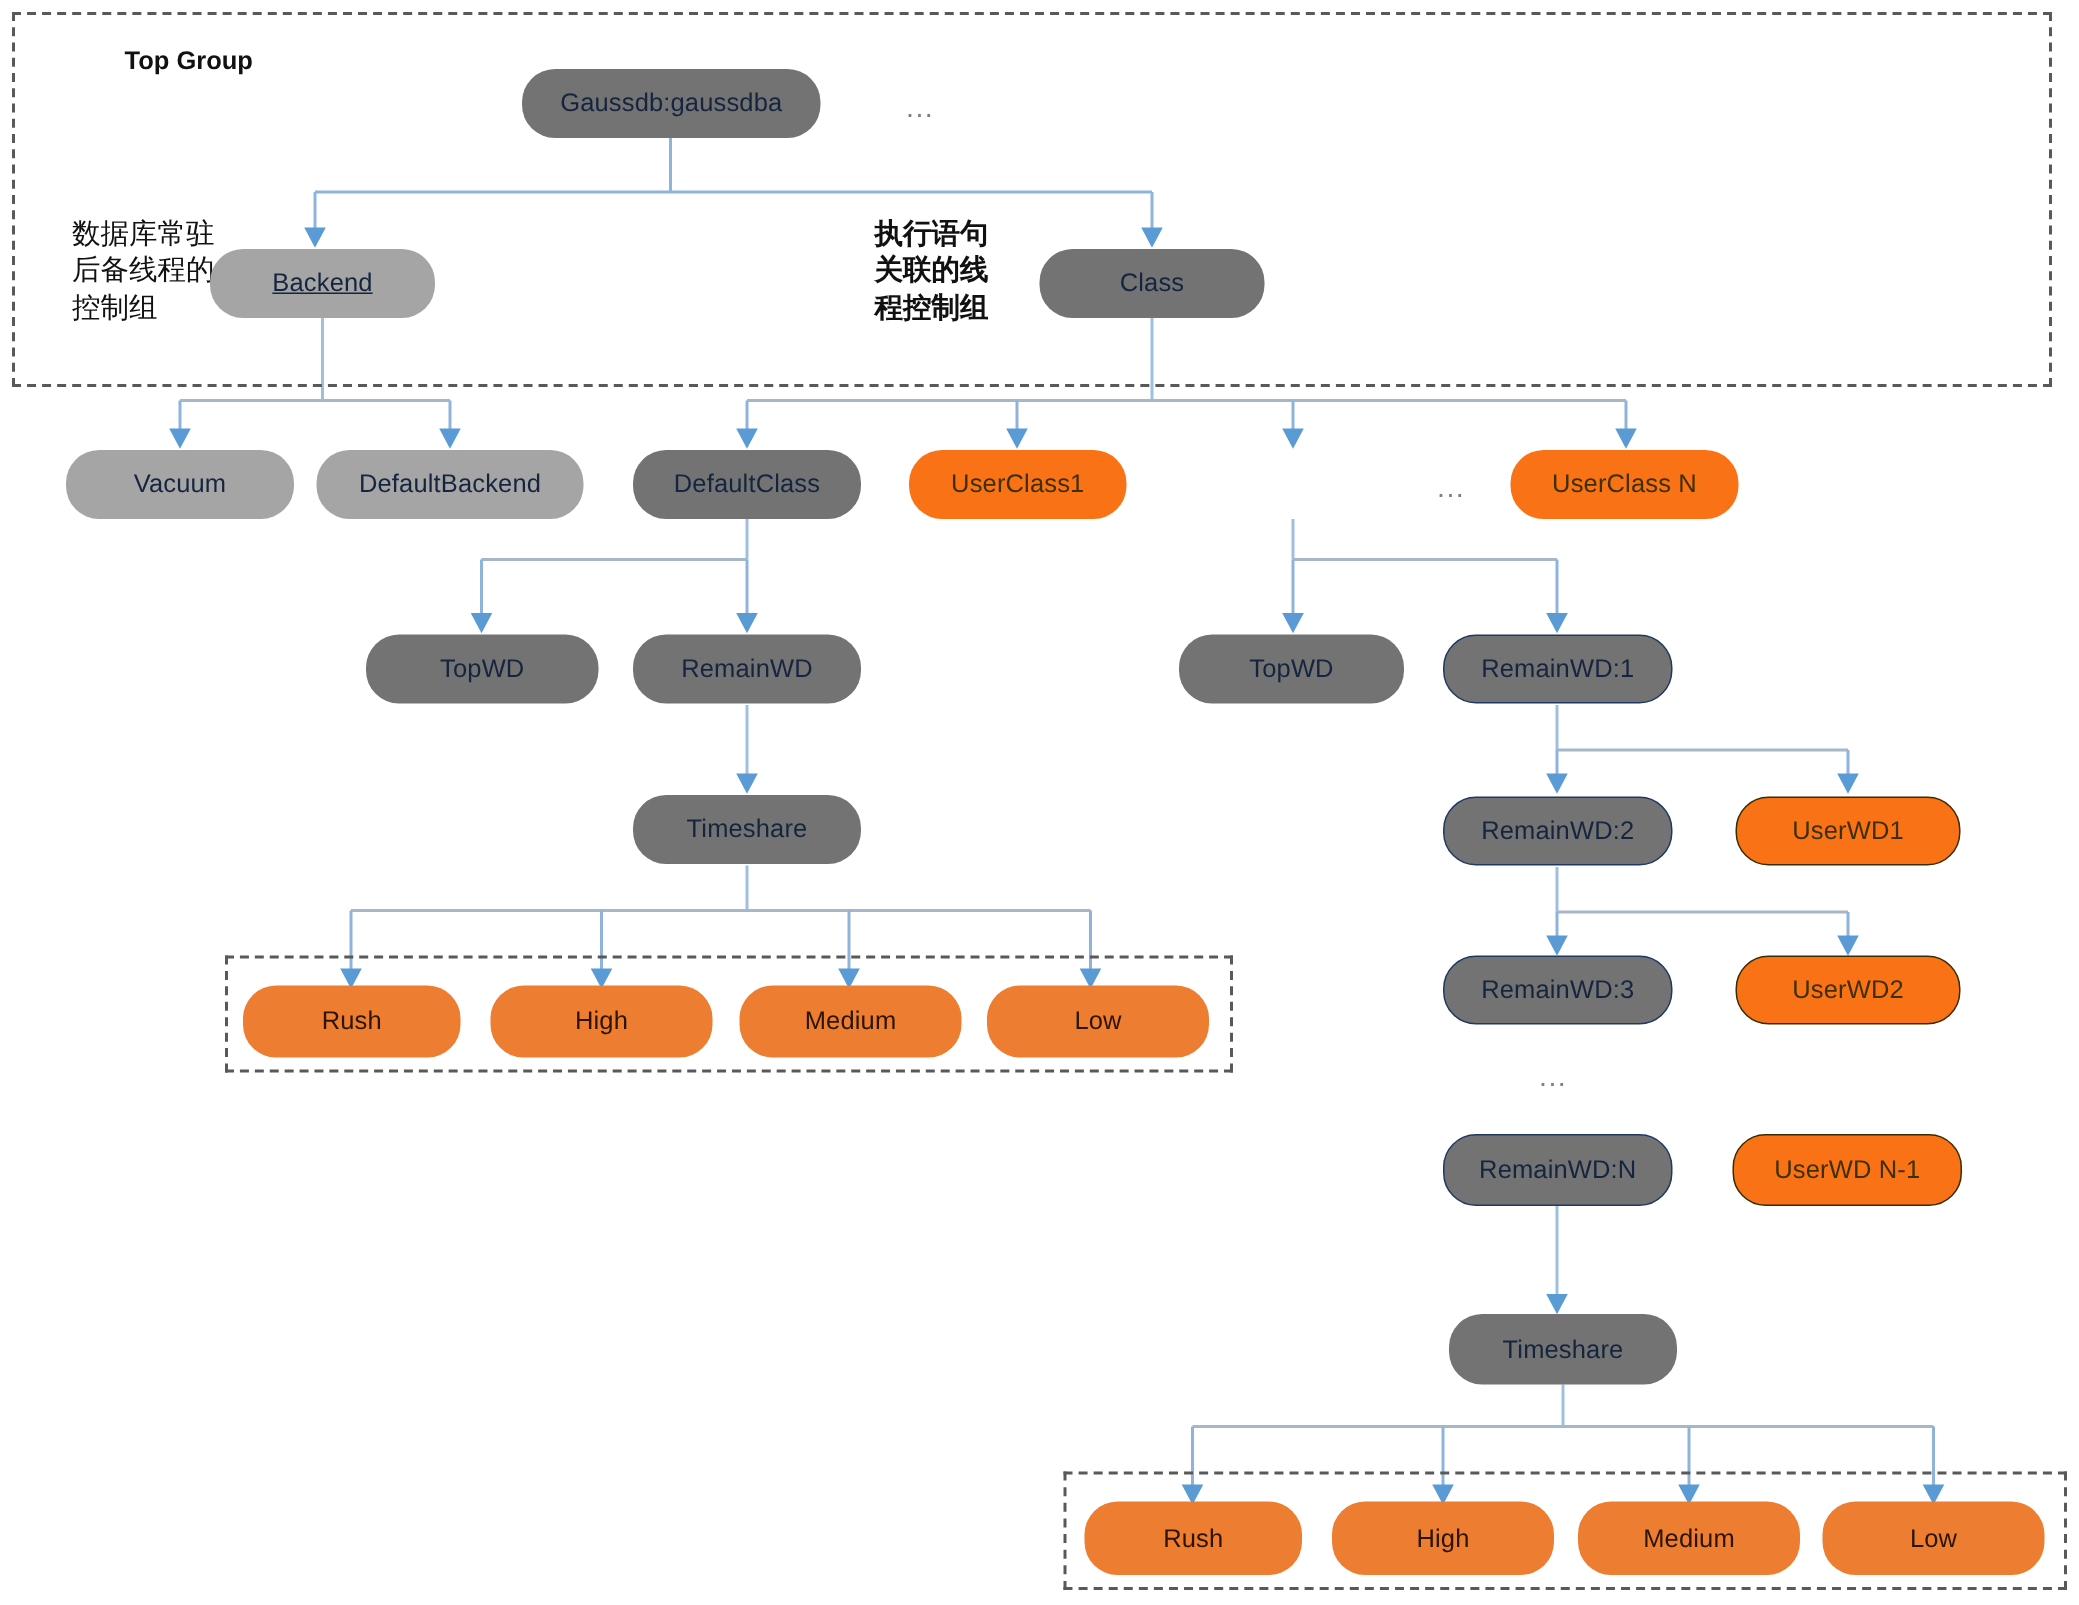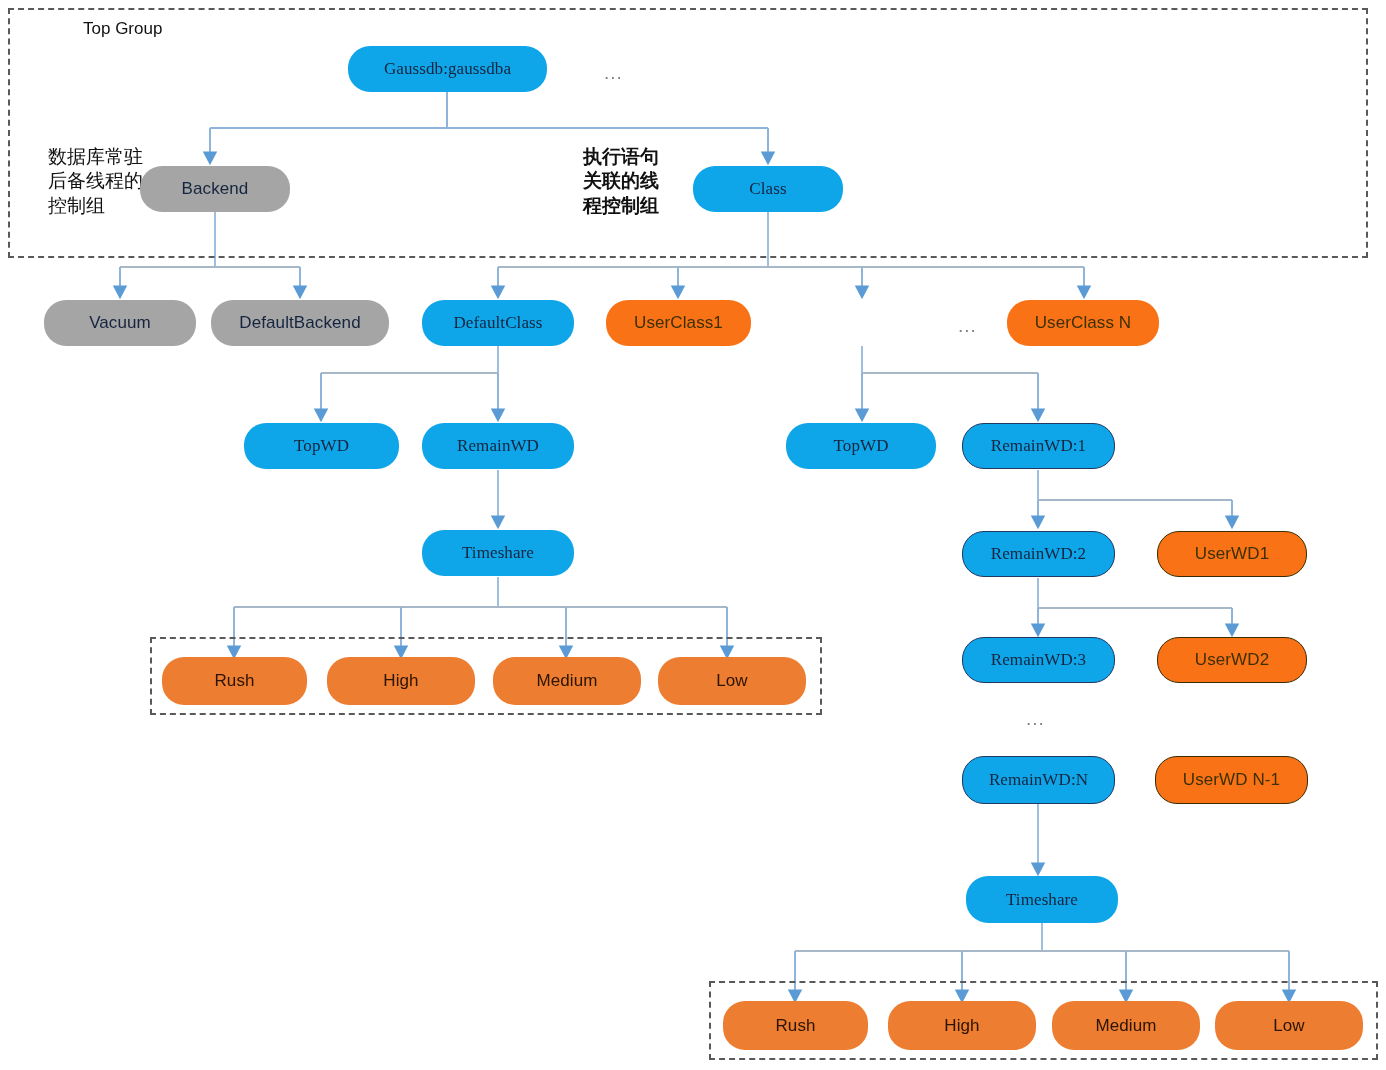--- a/index.html
+++ b/index.html
@@ -28,21 +28,21 @@
     display: flex;
     align-items: center;
     justify-content: center;
     border-radius: 22px;
     font-size: 17px;
     color: #15253f;
     white-space: nowrap;
     letter-spacing: 0.1px;
     z-index: 4;
   }
-  .node.blue   { background: #0ea5e9; font-family: Liberation Serif, serif; }
+  .node.blue   { background: #737373; }
   .node.gray   { background: #A5A5A5; }
   .node.yellow { background: #f97316; color: #3d2f00; }
   .node.orange { background: #ED7D31; color: #2b1400; }
 
   .node.outlined-blue   { border: 1.6px solid #1F3864; }
   .node.outlined-yellow { border: 1.6px solid #3a2c00; }
 
   .dashbox {
     position: absolute;
     box-sizing: border-box;
@@ -140,38 +140,38 @@
 
       <path d="M1042,923 L1042,951" stroke="#9FBFDE"></path>
       <path d="M795,951 L1289,951" stroke="#A6B7C8"></path>
       <path d="M795,951 L795,996" marker-end="url(#ah-blue)"></path>
       <path d="M962,951 L962,996" marker-end="url(#ah-blue)"></path>
       <path d="M1126,951 L1126,996" marker-end="url(#ah-blue)"></path>
       <path d="M1289,951 L1289,996" marker-end="url(#ah-blue)"></path>
     </g>
   </svg>
 
-  <div class="caption" style="left:83px; top:18px;">Top Group</div>
+  <div class="caption" style="left:83px; top:30px;font-weight:bold;">Top Group</div>
 
   <div class="caption cjk" style="left:10px; top:145px;margin-left:38px;">数据库常驻
 后备线程的
 控制组</div>
 
   <div class="caption cjk" style="left:583px; top:145px;font-weight:bold;">执行语句
 关联的线
 程控制组</div>
 
   <div class="ellipsis" style="left:604px; top:62px;">...</div>
   <div class="ellipsis" style="left:958px; top:315px;">...</div>
   <div class="ellipsis" style="left:1026px; top:708px;">...</div>
 
   <div class="node blue" style="left:348px; top:46px; width:199px; height:46px;">Gaussdb:gaussdba</div>
 
 
-  <div class="node gray" style="left:140px; top:166px; width:150px; height:46px;">Backend</div>
+  <div class="node gray" style="left:140px; top:166px; width:150px; height:46px;text-decoration:underline;">Backend</div>
 
   <div class="node blue" style="left:693px; top:166px; width:150px; height:46px;">Class</div>
 
   <div class="node gray" style="left:44px; top:300px; width:152px; height:46px;">Vacuum</div>
 
   <div class="node gray" style="left:211px; top:300px; width:178px; height:46px;">DefaultBackend</div>
 
   <div class="node blue" style="left:422px; top:300px; width:152px; height:46px;">DefaultClass</div>
 
   <div class="node yellow" style="left:606px; top:300px; width:145px; height:46px;">UserClass1</div>

